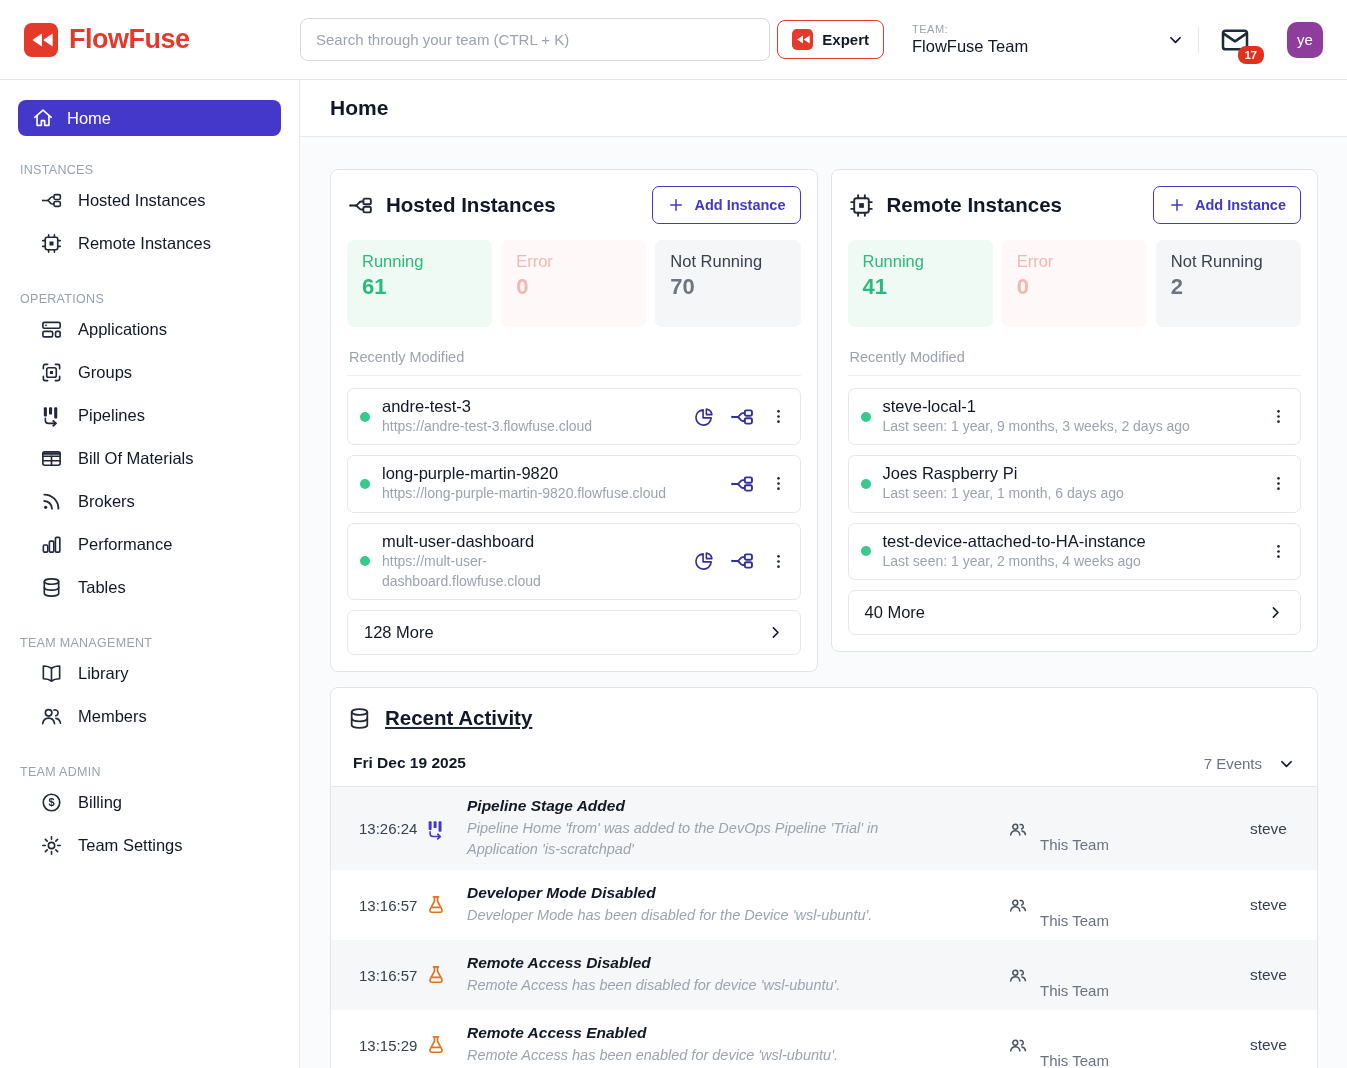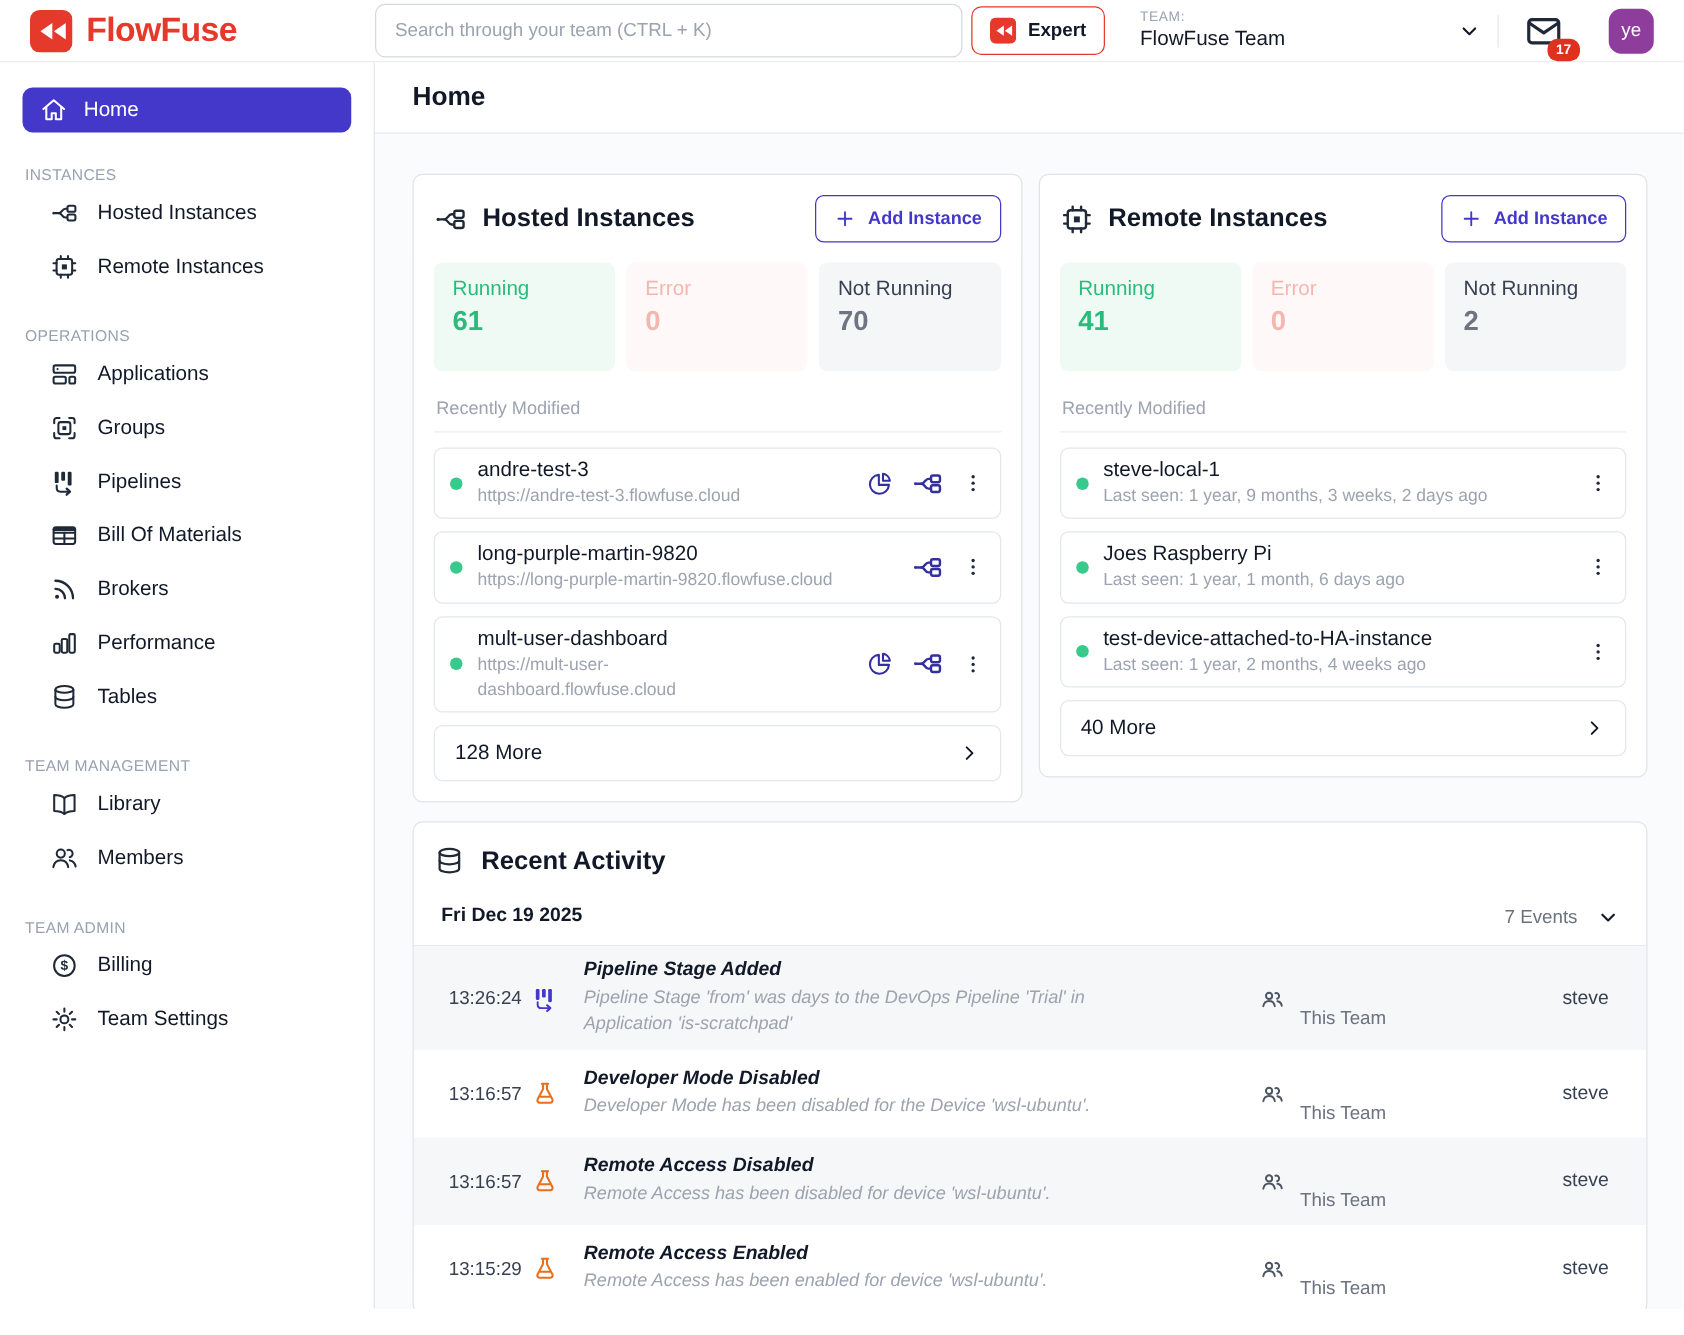--- a/index.html
+++ b/index.html
@@ -6,21 +6,21 @@
   html, body { margin: 0; padding: 0; }
   body {
     width: 1347px; height: 1068px; overflow: hidden;
     font-family: "Liberation Sans", sans-serif;
     color: #1F2937; background: #fff;
   }
   svg { display: block; }
 
   
   .topbar {
-    height: 50px; display: flex; align-items: center;
+    height: 80px; display: flex; align-items: center;
     padding: 0 24px; border-bottom: 1px solid #E5E7EB; background: #fff;
   }
   .brand { display: flex; align-items: center; gap: 11px; width: 276px; flex-shrink: 0; }
   .brand-name { font-size: 27px; font-weight: bold; color: #E4392B; letter-spacing: -0.5px; }
   .search-input {
     width: 470px; height: 43px; border: 1px solid #D5D9DF; border-radius: 8px;
     padding: 0 15px; font-size: 15px; color: #374151; outline: none;
     font-family: "Liberation Sans", sans-serif; background: #fff;
   }
   .search-input::placeholder { color: #9CA3AF; }
@@ -111,21 +111,21 @@
   .icon-btn { cursor: pointer; }
   .kebab { color: #1F2937; }
   .more-row {
     display: flex; align-items: center; justify-content: space-between;
     border: 1px solid #E4E7EB; border-radius: 7px; padding: 12px 16px;
     font-size: 16.5px; color: #111827; cursor: pointer;
   }
 
   
   .activity-card { margin-top: 15px; overflow: hidden; }
-  .activity-head { display: flex; align-items: flex-end; gap: 13px; padding: 18px 16px 15px; }
+  .activity-head { display: flex; align-items: flex-start; gap: 13px; padding: 18px 16px 15px; text-decoration: underline; }
   .activity-head .title-icon { color: #1F2937; }
   .activity-title { font-size: 20.5px; font-weight: bold; color: #111827; }
   .activity-date-row {
     display: flex; align-items: center; justify-content: space-between;
     padding: 8px 22px 14px; border-bottom: 1px solid #E5E7EB;
   }
   .a-date { font-size: 15.5px; font-weight: bold; color: #111827; }
   .a-events { display: flex; align-items: center; gap: 16px; cursor: pointer; }
   .a-events-label { color: #6B7280; font-size: 15px; }
   .a-events .chev { color: #111827; }
@@ -626,21 +626,21 @@
                   <rect x="4" y="3.5" width="3.2" height="9.5" rx="1"></rect>
                   <rect x="9.4" y="3.5" width="3.2" height="7.5" rx="1"></rect>
                   <rect x="14.8" y="3.5" width="3.2" height="11.5" rx="1"></rect>
                 </g>
                 <path d="M5.6 15v2.2c0 1.8 1.4 3 3.2 3h7.6"></path>
                 <path d="m13.9 17.7 2.7 2.5-2.7 2.5" stroke-width="1.9"></path>
               </svg>
           </span>
           <div class="a-main">
             <div class="a-title">Pipeline Stage Added</div>
-            <div class="a-desc">Pipeline Stage 'from' was days to the DevOps Pipeline 'Trial' in Application 'is-scratchpad'</div>
+            <div class="a-desc">Pipeline Home 'from' was added to the DevOps Pipeline 'Trial' in Application 'is-scratchpad'</div>
           </div>
           <div class="a-scope">
             <span class="icon">
               <svg width="22" height="22" viewBox="0 0 24 24" stroke="currentColor" fill="none" stroke-width="1.7" stroke-linecap="round" stroke-linejoin="round">
                   <circle cx="9" cy="9.5" r="2.7"></circle>
                   <path d="M4 18.5c.5-3 2.3-4.6 5-4.6s4.5 1.6 5 4.6"></path>
                   <path d="M14.5 7.2a2.5 2.5 0 1 1 1.5 4.8"></path>
                   <path d="M16.3 14.2c2.1.3 3.4 1.7 3.8 3.9"></path>
                 </svg>
             </span>

